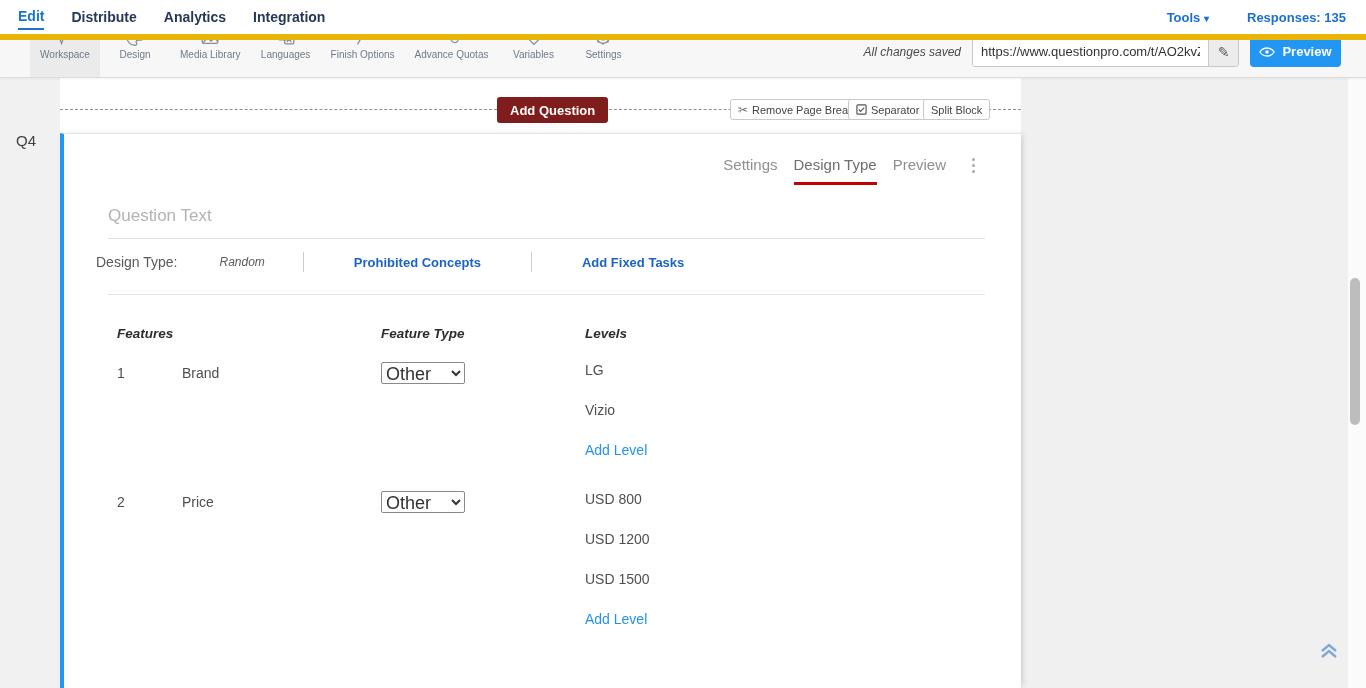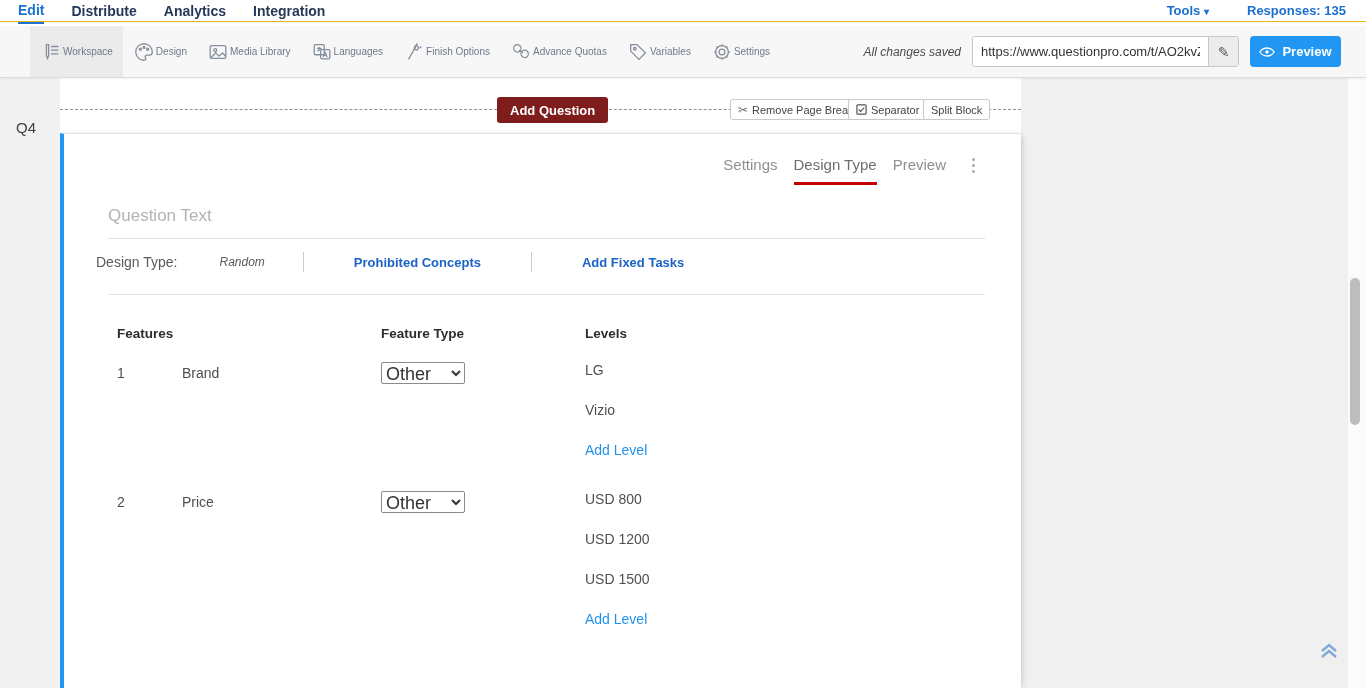--- a/index.html
+++ b/index.html
@@ -1,53 +1,53 @@
 <!DOCTYPE html>
 <html><head>
 <meta charset="utf-8">
 <style>
   * { margin:0; padding:0; box-sizing:border-box; }
   html,body { width:1366px; height:688px; overflow:hidden; font-family:"Liberation Sans",sans-serif; background:#fff; }
 
   
-  .topnav { position:absolute; left:0; top:0; width:1366px; height:22px; background:#fff;
-            border-bottom:1px solid #eab308; display:flex; align-items:center; padding:0 20px 0 18px; z-index:30; }
+  .topnav { position:absolute; left:0; top:0; width:1366px; height:40px; background:#fff;
+            border-bottom:6px solid #eab308; display:flex; align-items:center; padding:0 20px 0 18px; z-index:30; }
   .topnav .nav-item { font-size:14px; font-weight:bold; color:#253858; margin-right:27px; cursor:pointer;
             height:26px; display:flex; align-items:center; }
   .topnav .nav-item.active { color:#1b75d0; border-bottom:2px solid #1b75d0; }
   .topnav .right { margin-left:auto; display:flex; align-items:center; gap:38px;justify-content:center; }
   .topnav .tools { font-size:13px; font-weight:bold; color:#1b6fd0; cursor:pointer; }
   .topnav .tools .caret { font-size:10px; }
   .topnav .responses { font-size:13px; font-weight:bold; color:#1b6fd0; }
 
   
   .toolbar { position:absolute; left:0; top:26px; width:1366px; height:52px; background:#f7f7f7;
              border-bottom:1px solid #dcdcdc; display:flex; align-items:stretch; padding-left:30px; z-index:29;
              box-shadow:0 1px 2px rgba(0,0,0,.05); }
-  .tool-item { min-width:70px; padding:0 10px; display:flex; align-items:center;
-               justify-content:center; gap:1px; cursor:pointer; }
+  .tool-item { min-width:70px; padding:0 10px; display:flex; flex-direction:column; align-items:center;
+               justify-content:flex-start; gap:1px; cursor:pointer; }
   .tool-item.active { background:#ebebeb; }
   .tool-item .ticon { width:22px; height:22px; display:flex; align-items:center; justify-content:center; }
   .tool-item .ticon svg { stroke:#848e9c; fill:none; stroke-width:1.4; }
   .tool-item .tlabel { font-size:10px; color:#6e7a8a; white-space:nowrap; }
   .toolbar .right { margin-left:auto; display:flex; align-items:center; padding-right:25px; gap:11px; }
   .saved-note { font-size:12px; font-style:italic; color:#4a4a4a; }
   .url-box { width:267px; height:31px; background:#fff; border:1px solid #c8c8c8; border-radius:3px;
              display:flex; align-items:stretch; overflow:hidden; }
   .url-box input { flex:1; border:none; outline:none; font-size:13px; color:#333; padding:0 8px;
                    font-family:"Liberation Sans",sans-serif; background:#fff; }
   .url-edit { width:30px; background:#ececec; border-left:1px solid #c8c8c8; display:flex; align-items:center;
               justify-content:center; cursor:pointer; font-size:14px; color:#555; }
   .preview-btn { width:91px; height:31px; background:#2196f3; border:none; border-radius:4px; color:#fff;
                  font-size:13px; font-weight:bold; display:flex; align-items:center; justify-content:center;
                  gap:7px; cursor:pointer; font-family:"Liberation Sans",sans-serif; }
 
   
   .left-gutter { position:absolute; left:0; top:78px; width:60px; height:610px; background:#f1f1f1; }
-  .q-label { position:absolute; left:16px; top:119px; font-size:15px; color:#3f3f3f; }
+  .q-label { position:absolute; left:16px; top:132px; font-size:15px; color:#3f3f3f; }
   .content-col { position:absolute; left:60px; top:78px; width:961px; height:610px; background:#fff; }
   .right-panel { position:absolute; left:1021px; top:78px; width:327px; height:610px; background:#f0f0f0; }
   .scroll-strip { position:absolute; left:1348px; top:78px; width:18px; height:610px; background:#fbfbfb; }
   .scroll-thumb { position:absolute; left:2px; top:200px; width:10px; height:147px; background:#bdbdbd;
                   border-radius:5px; cursor:pointer; }
   .scroll-top-btn { position:absolute; left:1314px; top:636px; width:30px; height:30px; display:flex;
                     align-items:center; justify-content:center; cursor:pointer; }
 
   
   .aq-row { position:absolute; left:60px; top:78px; width:961px; height:55px; background:#fff; }
@@ -81,21 +81,21 @@
   .design-label { font-size:14px; color:#5a5a5a; margin-right:42px; }
   .design-value { font-size:12px; color:#5a5a5a; margin-right:38px;font-style:italic; }
   .vdiv { width:1px; height:20px; background:#ccc; }
   .design-link { font-size:13px; font-weight:bold; color:#1b63c5; margin:0 50px; cursor:pointer; }
   .design-link.last { margin-right:0; }
 
   .card-hr { position:absolute; left:44px; top:160px; width:877px; border-top:1px solid #e4e4e4; }
 
   .ctable { position:absolute; left:0; top:192px; width:921px; }
   .thead { display:grid; grid-template-columns:264px 204px 1fr; padding-left:53px; margin-bottom:21px; }
-  .th { font-size:13.5px; font-weight:bold; color:#2d2d2d; }
+  .th { font-size:13.5px; font-weight:bold; color:#2d2d2d;font-style:italic; }
   .feature-row { display:grid; grid-template-columns:65px 199px 204px 1fr; padding-left:53px; margin-bottom:13px; }
   .f-num, .f-name { font-size:14px; color:#4f4f4f; padding-top:3px; }
   .f-type select { width:84px; height:22px; font-size:18px; color:#333; border:1px solid #8a8a8a; border-radius:2px;
                    background:#fff; font-family:"Liberation Sans",sans-serif; }
   .level { height:40px; font-size:14px; color:#4f4f4f; }
   .add-level { height:36px; font-size:14px; color:#2492ea; cursor:pointer; }
 </style>
 </head>
 <body>
 

